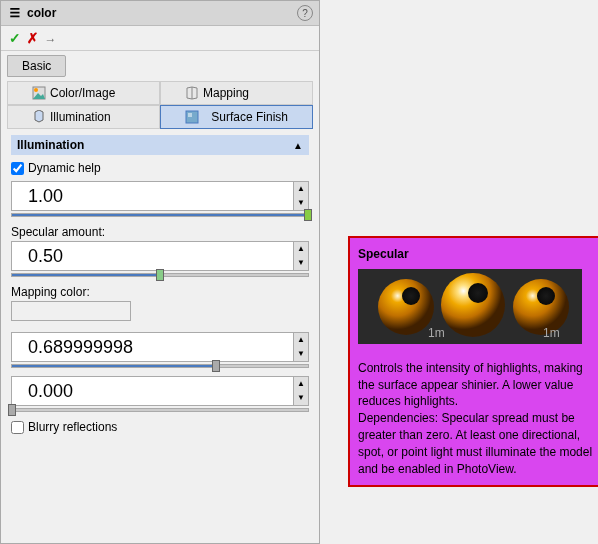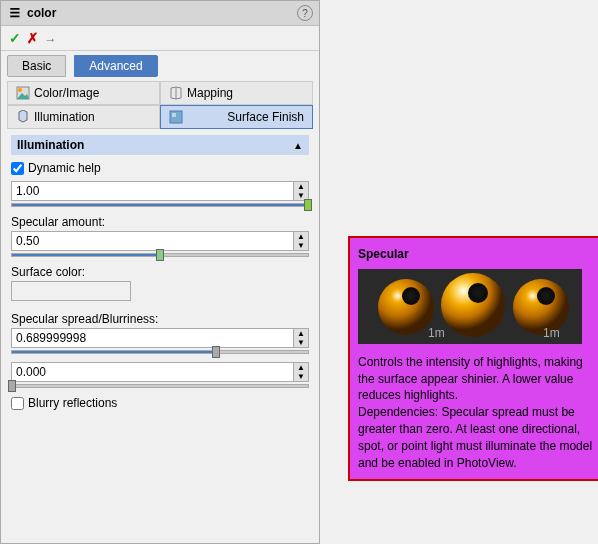--- a/index.html
+++ b/index.html
@@ -6,53 +6,53 @@
     body { background: #f0f0f0; width: 598px; height: 544px; overflow: hidden; position: relative; }
 
     .panel { background: #f0f0f0; width: 320px; height: 544px; border: 1px solid #aaa; position: absolute; left: 0; top: 0; }
 
     .panel-header { background: #d6d6d6; padding: 4px 6px; display: flex; align-items: center; justify-content: space-between; border-bottom: 1px solid #bbb; }
     .panel-header-left { display: flex; align-items: center; gap: 4px; font-weight: bold; font-size: 13px; }
     .panel-title-icon { width: 16px; height: 16px; display: inline-flex; align-items: center; justify-content: center; }
 
     .toolbar { padding: 4px 8px; display: flex; align-items: center; gap: 6px; border-bottom: 1px solid #ccc; background: #f0f0f0; }
 
-    .tabs-row { display: flex; gap: 8px; padding: 4px 6px 0 6px; background: #f0f0f0; }
+    .tabs-row { display: flex; gap: 0; padding: 4px 6px 0 6px; background: #f0f0f0; }
     .tab-btn { padding: 3px 14px; border: 1px solid #aaa; background: #d9d9d9; cursor: pointer; font-size: 12px; }
     .tab-btn.active { background: #4a7abf; color: white; border-color: #4a7abf; }
     .tab-btn:first-child { border-radius: 2px 0 0 2px; }
     .tab-btn:last-child { border-radius: 0 2px 2px 0; }
     .nav-row { display: flex; }
-    .nav-tab { flex: 1; padding: 4px 8px; border: 1px solid #ccc; background: #e8e8e8; cursor: pointer; display: flex; align-items: center; gap: 4px; font-size: 12px; }
+    .nav-tab { flex: 1; padding: 4px 24px; border: 1px solid #ccc; background: #e8e8e8; cursor: pointer; display: flex; align-items: center; gap: 4px; font-size: 12px; }
     .nav-tab.active { background: #c8d8f0; border-color: #4a7abf; justify-content: space-between; }
     .nav-tab-icon { width: 14px; height: 14px; display: inline-flex; align-items: center; justify-content: center; }
 
     .section { padding: 6px 10px; }
     .section-header { display: flex; align-items: center; justify-content: space-between; background: #c8d8f0; padding: 3px 6px; margin-bottom: 6px; }
     .section-title { font-weight: bold; font-size: 12px; }
     .collapse-btn { cursor: pointer; font-size: 10px; }
 
     .checkbox-row { display: flex; align-items: center; gap: 4px; margin-bottom: 6px; }
 
     .field-group { margin-bottom: 8px; }
     .field-label { margin-bottom: 2px; font-size: 12px; }
     .field-input-row { display: flex; align-items: stretch; }
-    .field-input { flex: 1; border: 1px solid #aaa; background: white; padding: 2px 4px; font-size: 12px; height: 20px; }
+    .field-input { flex: 1; border: 1px solid #aaa; background: white; padding: 2px 16px; font-size: 18px; height: 30px; }
     .spinner-btns { display: flex; flex-direction: column; border: 1px solid #aaa; border-left: none; }
     .spinner-btn { width: 14px; flex: 1; background: #e0e0e0; border: none; cursor: pointer; font-size: 8px; line-height: 1; padding: 0; display: flex; align-items: center; justify-content: center; }
 
     .slider-track { height: 4px; background: #ccc; border: 1px solid #aaa; position: relative; margin: 2px 0 6px 0; border-radius: 0; }
     .slider-thumb { width: 8px; height: 12px; background: #fff; border: 1px solid #666; position: absolute; top: -5px; transform: translateX(-50%); cursor: pointer; }
     .slider-fill { height: 100%; background: #4a7abf; position: absolute; left: 0; }
 
     .color-swatch { width: 120px; height: 20px; background: #f0f0f0; border: 1px solid #aaa; display: inline-block; }
 
     .tooltip-box { position: absolute; left: 348px; top: 236px; width: 260px; background: #d946ef; border: 2px solid #cc0000; padding: 8px; font-size: 11px; line-height: 1.4; }
     .tooltip-title { font-weight: bold; font-size: 12px; margin-bottom: 6px; }
-    .tooltip-img { width: 224px; height: 75px; background: #2a2a2a; margin-bottom: 10px; display: flex; align-items: center; justify-content: flex-end; overflow: hidden; text-decoration: underline; }
+    .tooltip-img { width: 224px; height: 75px; background: #2a2a2a; margin-bottom: 16px; display: flex; align-items: center; justify-content: flex-end; overflow: hidden; text-decoration: underline; }
 
     .help-icon { width: 16px; height: 16px; border: 1px solid #888; border-radius: 50%; display: flex; align-items: center; justify-content: center; font-size: 10px; cursor: pointer; color: #555; }
 
     .icon-check { color: #22aa22; font-size: 14px; font-weight: bold; cursor: pointer; }
     .icon-x { color: #cc0000; font-size: 14px; font-weight: bold; cursor: pointer; }
     .icon-pin { color: #666; font-size: 12px; cursor: pointer; }
   </style>
 </head>
 <body>
 
@@ -67,21 +67,20 @@
   </div>
 
   <div class="toolbar">
     <span class="icon-check">✓</span>
     <span class="icon-x">✗</span>
     <span class="icon-pin">→</span>
   </div>
 
   <div class="tabs-row">
     <button class="tab-btn">Basic</button>
-    <button class="tab-btn active">Advanced</button>
   </div>
 
   <div style="margin: 4px 6px 0 6px;">
     <div class="nav-row">
       <div class="nav-tab">
         <span class="nav-tab-icon">
           <svg width="14" height="14" viewBox="0 0 14 14">
               <rect x="1" y="1" width="12" height="12" fill="#ddd" stroke="#888" stroke-width="1"></rect>
               <circle cx="4" cy="4" r="2" fill="#f90"></circle>
               <polygon points="1,13 6,7 9,10 11,8 13,13" fill="#4a9"></polygon>
@@ -154,26 +153,25 @@
           <button class="spinner-btn">▼</button>
         </div>
       </div>
       <div class="slider-track">
         <div class="slider-fill" style="width: 50%;"></div>
         <div class="slider-thumb" style="left: 50%; background: #88cc88;"></div>
       </div>
     </div>
 
     <div class="field-group">
-      <div class="field-label">Surface color:</div>
+      <div class="field-label">Mapping color:</div>
       <div class="color-swatch"></div>
     </div>
 
     <div class="field-group">
-      <div class="field-label">Specular spread/Blurriness:</div>
       <div class="field-input-row">
         <input class="field-input" type="text" value="0.689999998" style="">
         <div class="spinner-btns">
           <button class="spinner-btn">▲</button>
           <button class="spinner-btn">▼</button>
         </div>
       </div>
       <div class="slider-track">
         <div class="slider-fill" style="width: 69%;"></div>
         <div class="slider-thumb" style="left: 69%; background: #aaa;"></div>

